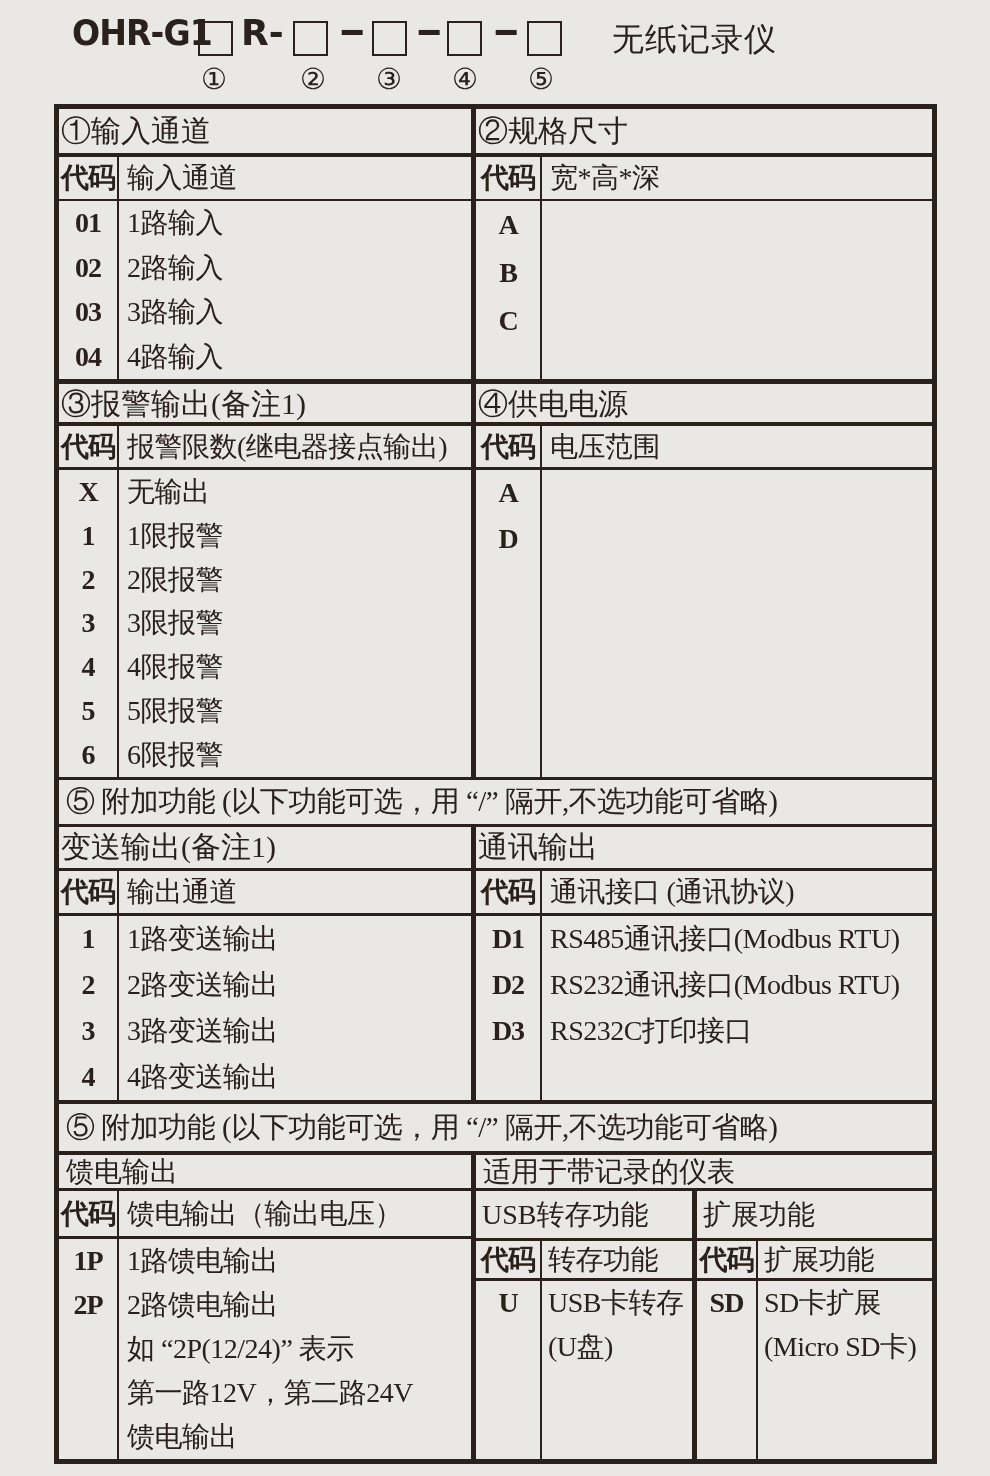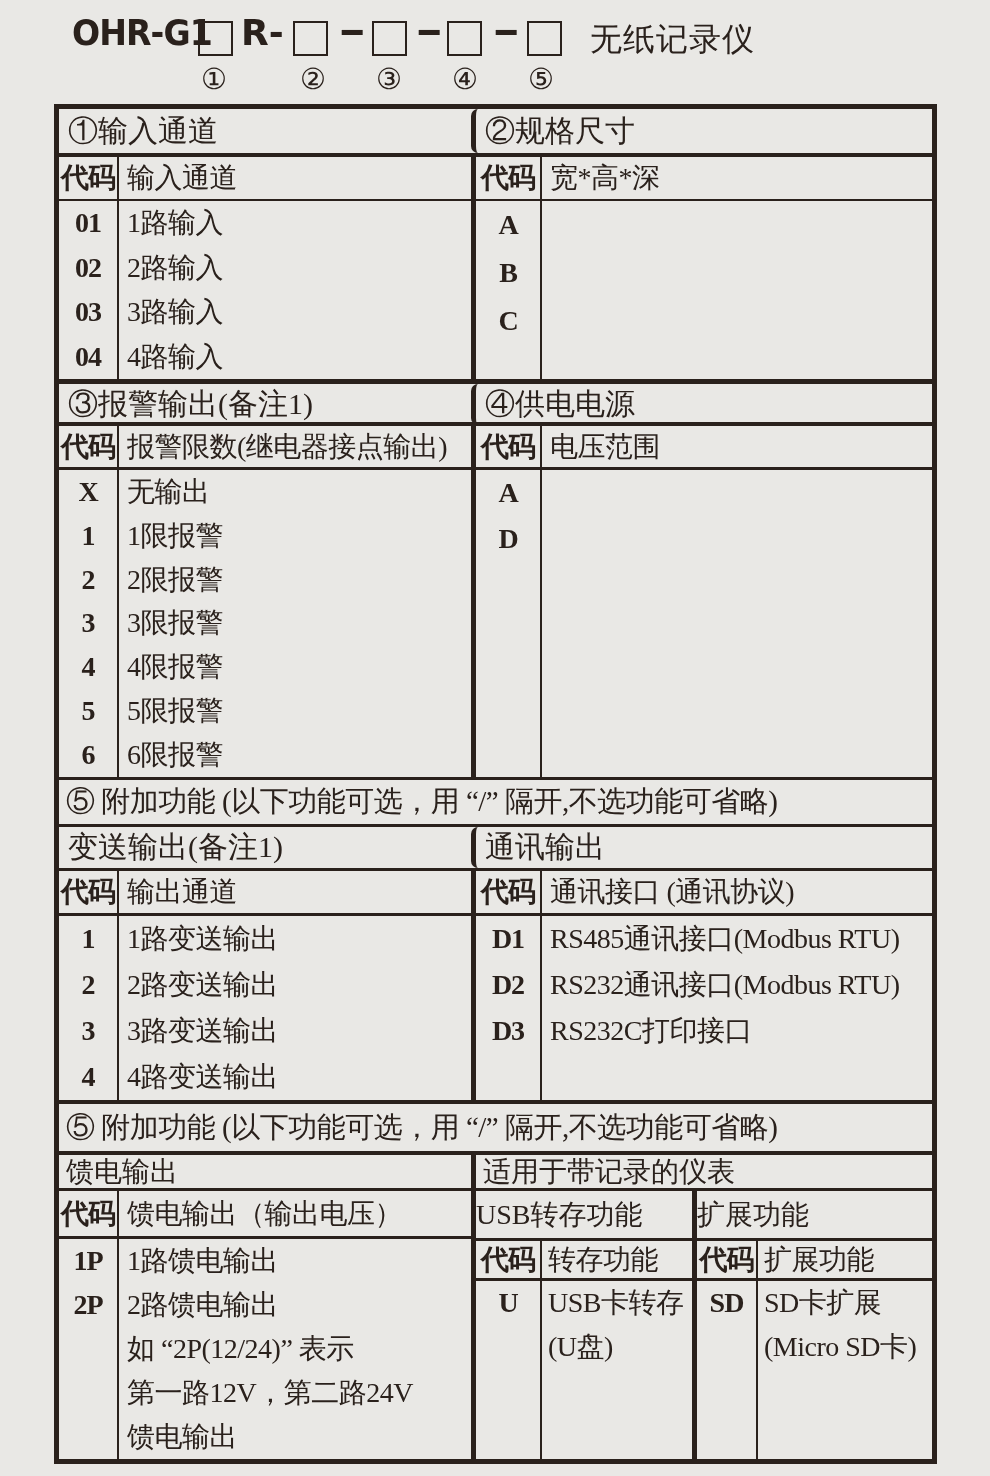--- a/index.html
+++ b/index.html
@@ -35,39 +35,38 @@
     position:absolute;top:21px;width:31px;height:31px;
     border:2px solid var(--ink);background:transparent;
   }
   .box1{left:198px}.box2{left:293px}.box3{left:372px}.box4{left:447px}.box5{left:527px}
   .dash{
     top:10px;font-family:"DejaVu Sans","Liberation Sans",sans-serif;
     font-weight:700;font-size:36px;
     transform:scaleX(1.9);transform-origin:left center;
   }
   .dash1{left:338px}.dash2{left:415px}.dash3{left:492px}
-  .product-name{left:590px;top:18px;font-size:32px;letter-spacing:1px;}
+  .product-name{left:612px;top:18px;font-size:32px;letter-spacing:1px;}
   .pos-label{top:62px;font-size:29px;}
 
   
   .spec-table{
     position:absolute;left:54px;top:104px;
     width:873px;height:1350px;
     border:5px solid var(--ink);
     background:var(--bg);
   }
   .band{display:grid;grid-template-columns:412px 461px;}
   .half-r{border-left:5px solid var(--ink);}
   .banner,.full{grid-template-columns:873px;}
 
   .sec-title{
     display:flex;align-items:center;
-    font-size:30px;padding-left:9px;white-space:nowrap;
+    font-size:30px;padding-left:2px;white-space:nowrap;
     letter-spacing:0px;
-    border-radius:7px;
   }
   .banner-cell{
     display:flex;align-items:center;
     font-size:29px;padding-left:7px;white-space:nowrap;letter-spacing:-0.5px;
   }
 
   .cols{display:flex;height:100%;}
   .codecol{border-right:2px solid var(--ink);display:flex;flex-direction:column;flex:0 0 auto;}
   .codecol-l{width:58px;}
   .codecol-r{width:64px;}
@@ -107,21 +106,21 @@
   .bl-hdr .cell{height:45px;}
   .bl-data{height:220px;}
   .bl-data .cell{height:44px;}
 
   .subtables{display:flex;height:268px;}
   .subtable{display:flex;flex-direction:column;}
   .subtable-usb{width:216px;border-right:5px solid var(--ink);flex:0 0 auto;}
   .subtable-sd{flex:1;}
   .sub2-title{
     height:47px;border-bottom:3px solid var(--ink);
-    display:flex;align-items:center;font-size:28px;padding-left:0;white-space:nowrap;font-family:Liberation Serif, serif;
+    display:flex;align-items:center;font-size:28px;padding-left:6px;white-space:nowrap;font-family:Liberation Serif, serif;
   }
   .sub2-hdr{height:37px;border-bottom:3px solid var(--ink);}
   .sub2-hdr .cell{height:37px;}
   .sub2-data{height:178px;}
   .sub2-data .cell{height:44px;}
   .codecol-u{width:64px;}
   .codecol-sd{width:59px;}
   .subtable .desccol .cell{padding-left:6px;}
 </style>
 </head>

